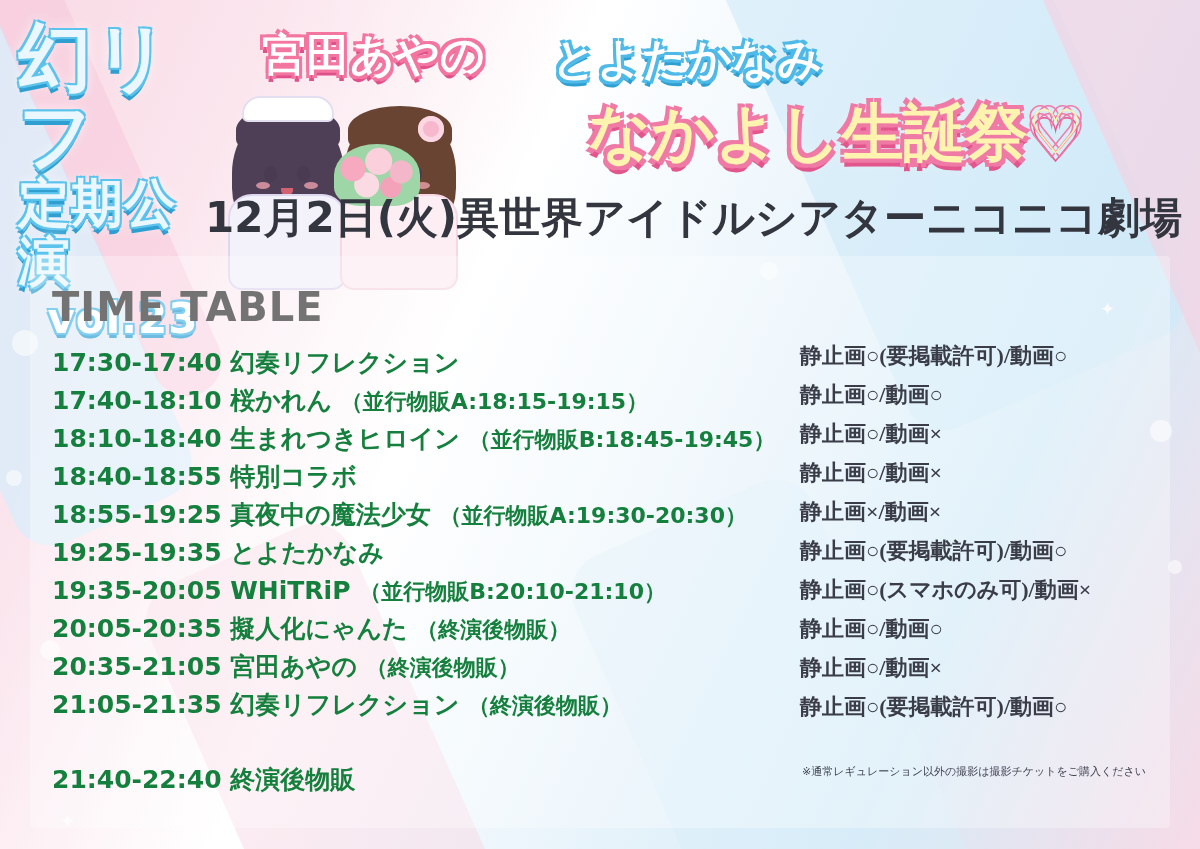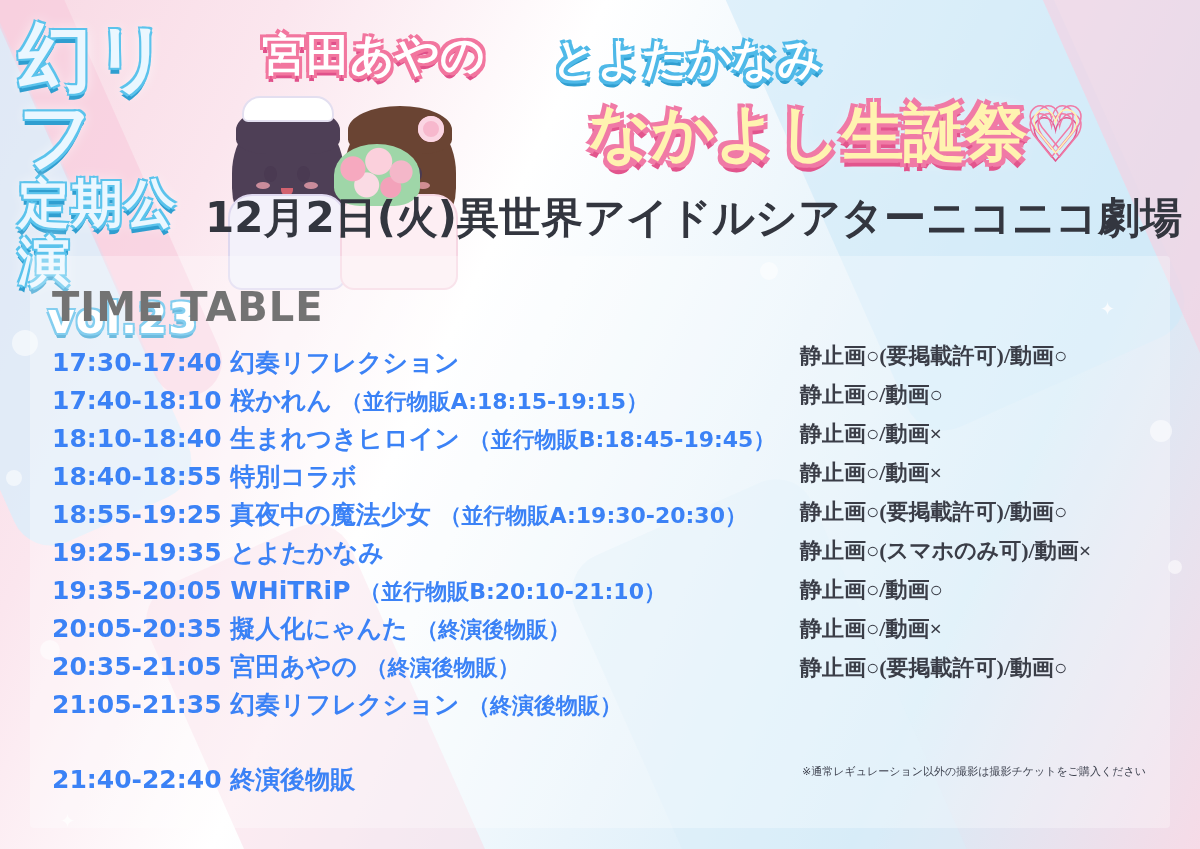--- a/index.html
+++ b/index.html
@@ -156,21 +156,21 @@
   }
   .tt-title {
     position: absolute; left: 52px; top: 284px;
     font-family: "DejaVu Sans", sans-serif; font-weight: 700;
     font-size: 40px; letter-spacing: 1px; color: #737373;
   }
 
   .sched { position: absolute; left: 52px; top: 344px; width: 760px; }
   .sched-row {
     font-family: "DejaVu Sans", sans-serif; font-weight: 700;
-    font-size: 25px; line-height: 37px; color: #3b82f6;
+    font-size: 25px; line-height: 37px; color: #15803d;
     white-space: nowrap;
   }
   .sched-row.gap { margin-top: 37px; }
   .sched-row .sub { font-size: 22px; }
 
   .photo-rules {
     position: absolute; left: 800px; top: 336px; width: 368px;
   }
   .rule-row {
     font-family: Liberation Serif, serif; font-weight: 700;
@@ -310,20 +310,21 @@
       <span>21:40-22:40</span>
       <span>終演後物販</span>
     </div>
   </div>
 
   <div class="photo-rules">
     <div class="rule-row">静止画○(要掲載許可)/動画○</div>
     <div class="rule-row">静止画○/動画○</div>
     <div class="rule-row">静止画○/動画×</div>
     <div class="rule-row">静止画○/動画×</div>
+    <div class="rule-row">静止画×/動画×</div>
     <div class="rule-row">静止画○(要掲載許可)/動画○</div>
     <div class="rule-row">静止画○(スマホのみ可)/動画×</div>
     <div class="rule-row">静止画○/動画○</div>
     <div class="rule-row">静止画○/動画×</div>
     <div class="rule-row">静止画○(要掲載許可)/動画○</div>
   </div>
 
   <div class="rules-note">※通常レギュレーション以外の撮影は撮影チケットをご購入ください</div>
 
 </div>

